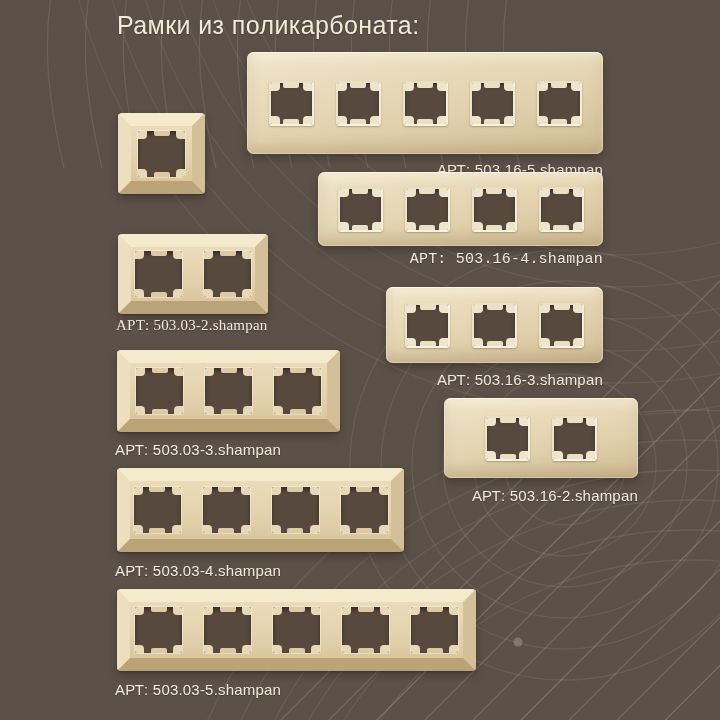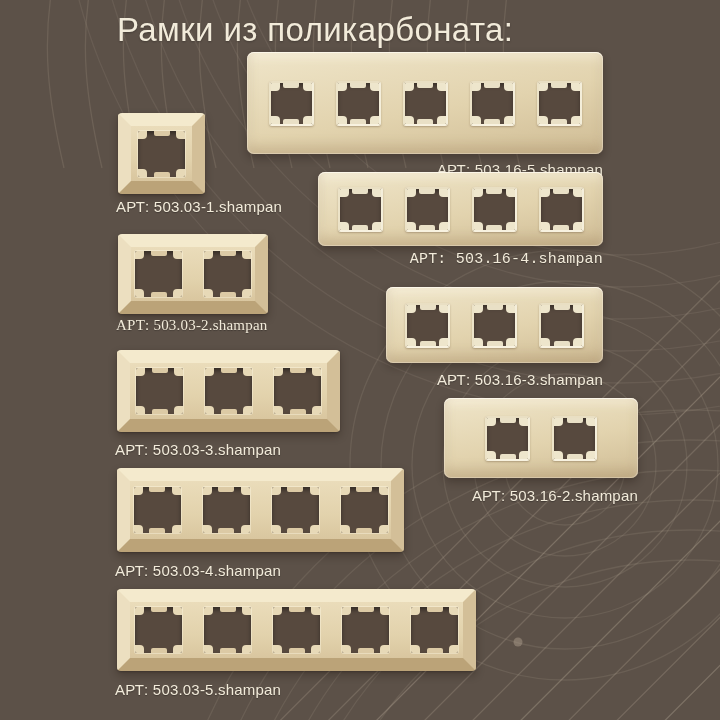--- a/index.html
+++ b/index.html
@@ -10,21 +10,21 @@
   }
   html,body{margin:0;padding:0;}
   body{background:#3a332d;font-family:"Liberation Sans", sans-serif;}
   #stage{
     position:relative;width:720px;height:720px;overflow:hidden;
     background:var(--bg);
   }
   #contours{position:absolute;left:0;top:0;z-index:0;}
   #title{
     position:absolute;left:117px;top:11px;z-index:2;
-    font-size:33px;letter-spacing:.4px;color:var(--text);
+    font-size:25px;letter-spacing:.4px;color:var(--text);
     text-shadow:0 1px 2px rgba(0,0,0,.25);
     white-space:nowrap;
   }
   .product{position:absolute;z-index:1;}
   .frame{
     position:absolute;inset:0;box-sizing:border-box;
     box-shadow:0 4px 8px rgba(28,19,12,.32), 0 1px 2px rgba(0,0,0,.2);
   }
   
   .s03 .frame{
@@ -145,21 +145,20 @@
           <div class="window">
             <i class="n tl"></i>
             <i class="n tr"></i>
             <i class="n bl"></i>
             <i class="n br"></i>
             <i class="tab tt"></i>
             <i class="tab bt"></i>
           </div>
         </div>
       </div>
-    <div class="label">АРТ: 503.03-1.shampan</div>
   </div>
   <div class="product left p1 s03">
     <div class="frame">
         <div class="windows">
           <div class="window">
             <i class="n tl"></i>
             <i class="n tr"></i>
             <i class="n bl"></i>
             <i class="n br"></i>
             <i class="tab tt"></i>

